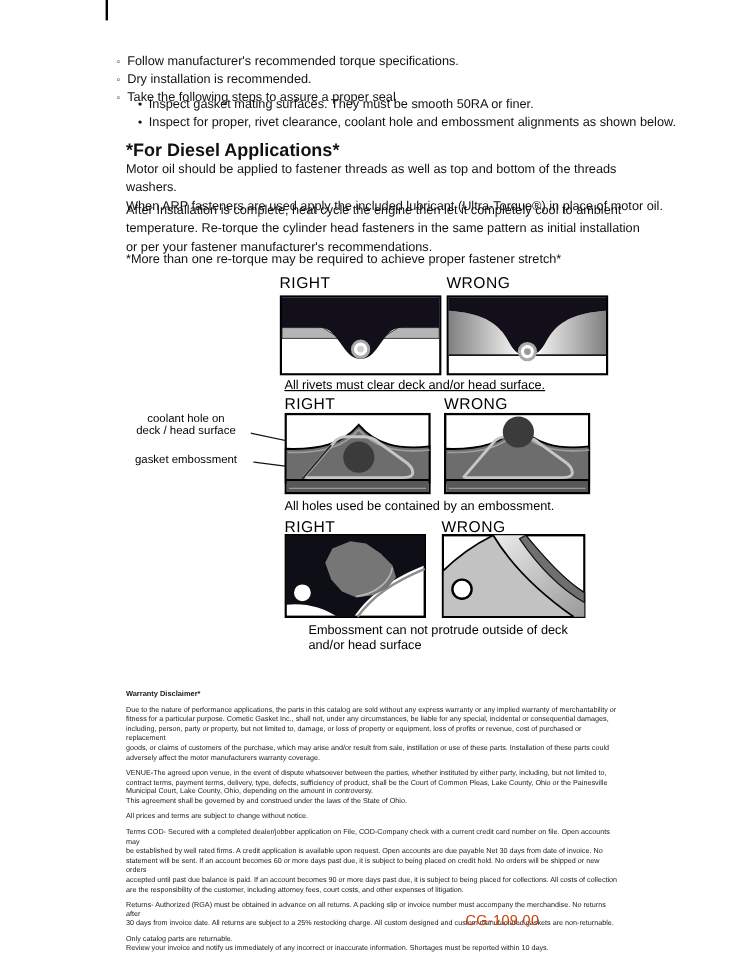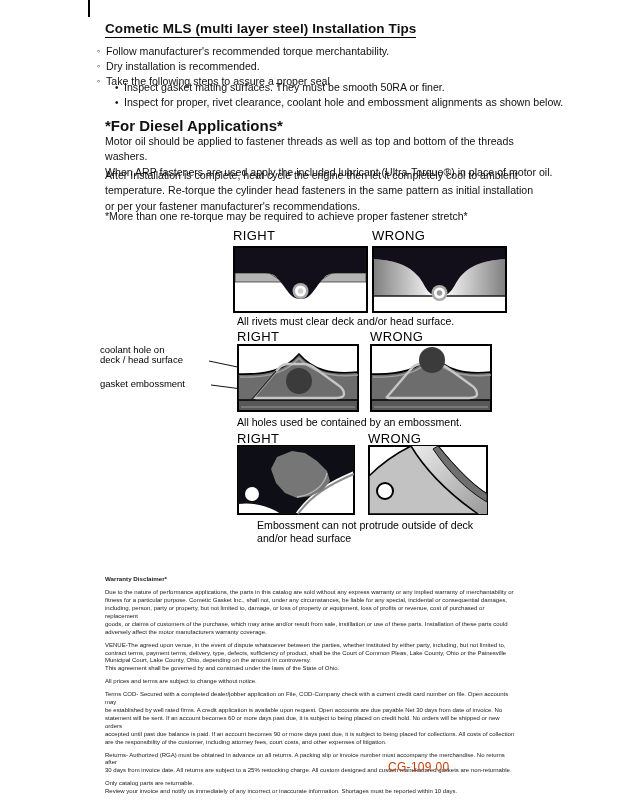--- a/index.html
+++ b/index.html
@@ -19,41 +19,40 @@
   .smark{width:9px;font-size:10px;line-height:15px;flex:0 0 9px;}
   
   #diesel-heading{left:105px;top:117px;font-size:15px;font-weight:700;}
   .para{left:105px;font-size:10.6px;line-height:1.45;white-space:pre-line;width:450px;}
   #diesel-para1{top:134px;}
   #diesel-para2{top:168px;}
   #retorque-note{top:209px;white-space:normal;}
   
   .fig-label{font-size:13px;letter-spacing:.4px;color:#000;}
   .fig-caption{font-size:10.6px;line-height:1.2;color:#000;white-space:pre-line;}
-  .annot{font-size:9.5px;line-height:1.05;text-align:left;color:#000;}
+  .annot{font-size:9.5px;line-height:1.05;text-align:center;color:#000;}
   
   #legal{left:105px;top:575px;width:412px;font-size:6px;line-height:1.32;color:#1a1a1a;}
   #legal .lp{white-space:pre-line;margin:0 0 5px 0;}
   #legal-heading{font-weight:700;margin:0 0 6px 0;font-size:6.2px;}
   
   #part-code{left:388px;top:760px;font-size:12px;letter-spacing:.3px;color:#c2410c;}
 </style>
 </head>
 <body>
 
 <div id="page">
 
   <div id="crop-mark" class="abs"></div>
 
-  <div id="title" class="abs">Cometic MLS (multi layer steel) Installation Tips</div>
 
   <div class="abs blist">
     <div class="brow">
         <span class="bmark">◦</span>
-        <span>Follow manufacturer's recommended torque merchantability.</span>
+        <span>Follow manufacturer's recommended torque specifications.</span>
       </div>
     <div class="brow">
         <span class="bmark">◦</span>
         <span>Dry installation is recommended.</span>
       </div>
     <div class="brow">
         <span class="bmark">◦</span>
         <span>Take the following steps to assure a proper seal</span>
       </div>
   </div>
@@ -104,21 +103,21 @@
     <rect x="1" y="1" width="133" height="65" fill="#ffffff" stroke="#000" stroke-width="2"></rect>
     <path d="M2,13 C28,15 38,21 47,31 C52,37 54,44 57,48 L57,50 H2 Z" fill="url(#g1l)"></path>
     <path d="M133,13 C107,15 97,21 88,31 C83,37 81,44 78,48 L78,50 H133 Z" fill="url(#g1r)"></path>
     <line x1="2" y1="50" x2="133" y2="50" stroke="#1a1a1a" stroke-width="1.4"></line>
     <path d="M2,2 H133 V13 C107,15 97,21 88,31 C81,40 80,50 67.5,50 C55,50 54,40 47,31 C38,21 28,15 2,13 Z" fill="#120e1a"></path>
     <circle cx="67.5" cy="47" r="8" fill="#a9a9a9"></circle>
     <circle cx="67.5" cy="47" r="5.5" fill="#ffffff"></circle>
     <circle cx="67.5" cy="47" r="2.8" fill="#9a9a9a"></circle>
   </svg>
 
-  <div class="abs fig-caption" style="left:237px;top:315px;">All rivets must clear deck and/or head surface.</div>
+  <div class="abs fig-caption" style="left:237px;top:315px;text-decoration:underline;">All rivets must clear deck and/or head surface.</div>
 
   <div class="abs fig-label" style="left:237px;top:329px;width:122px;">RIGHT</div>
   <div class="abs fig-label" style="left:370px;top:329px;width:122px;">WRONG</div>
 
   <div class="abs annot" style="left:100px;top:345px;width:110px;white-space:pre-line;">coolant hole on
 deck / head surface</div>
   <div class="abs annot" style="left:100px;top:379px;width:110px;">gasket embossment</div>
 
   <svg class="abs" style="left:205px;top:355px;" width="100" height="45" viewBox="0 0 100 45">
     <line x1="4" y1="6" x2="94" y2="25" stroke="#111" stroke-width="1"></line>

